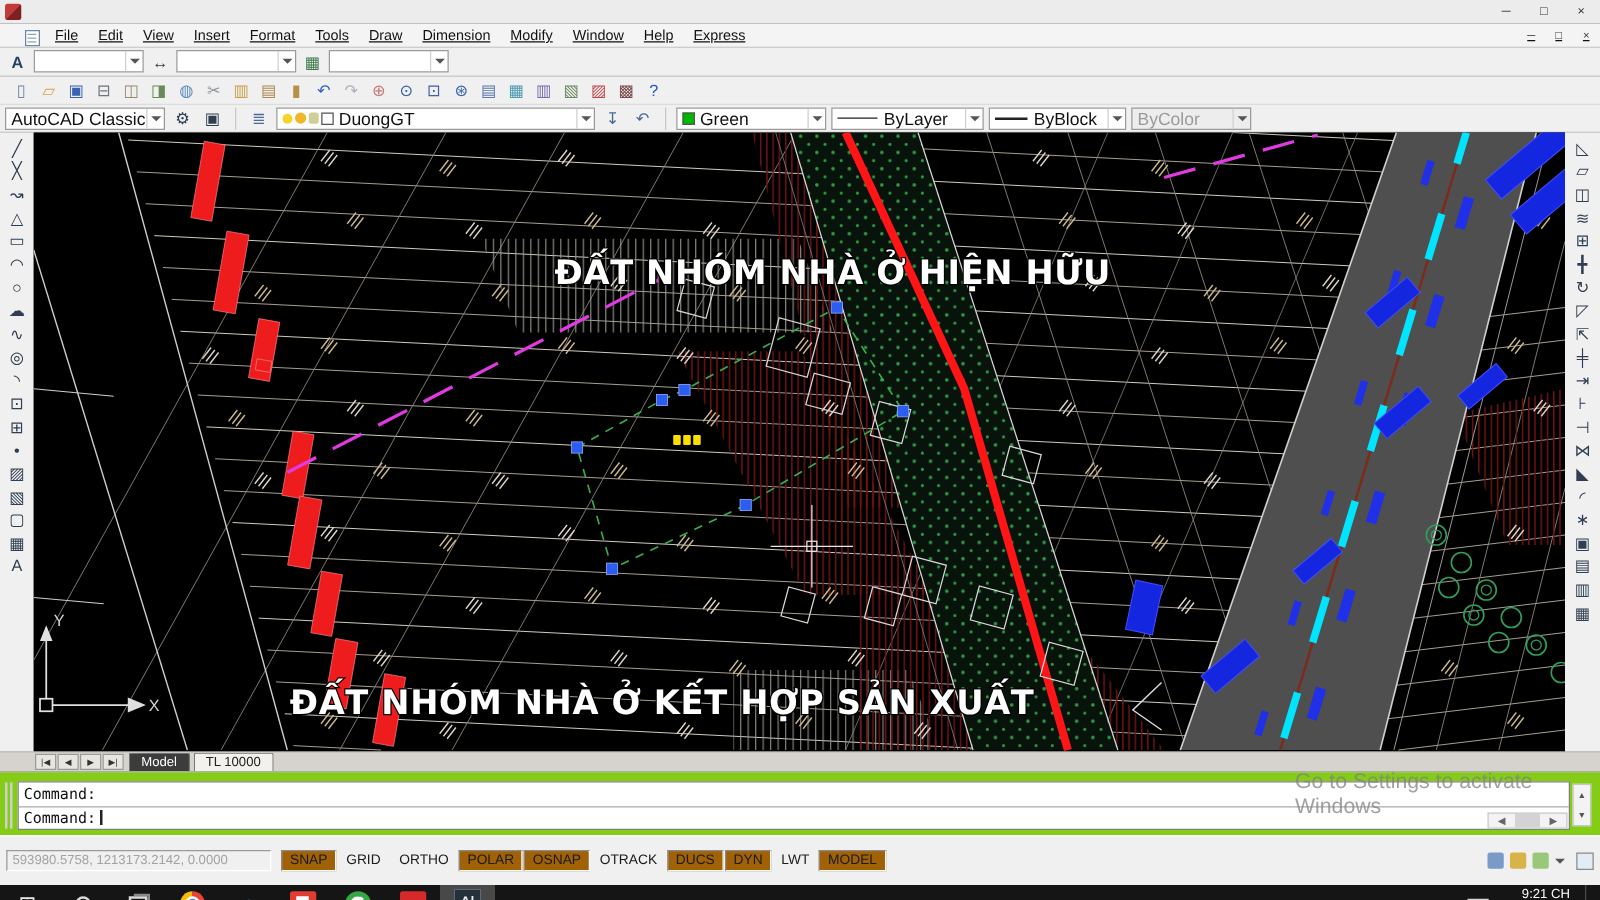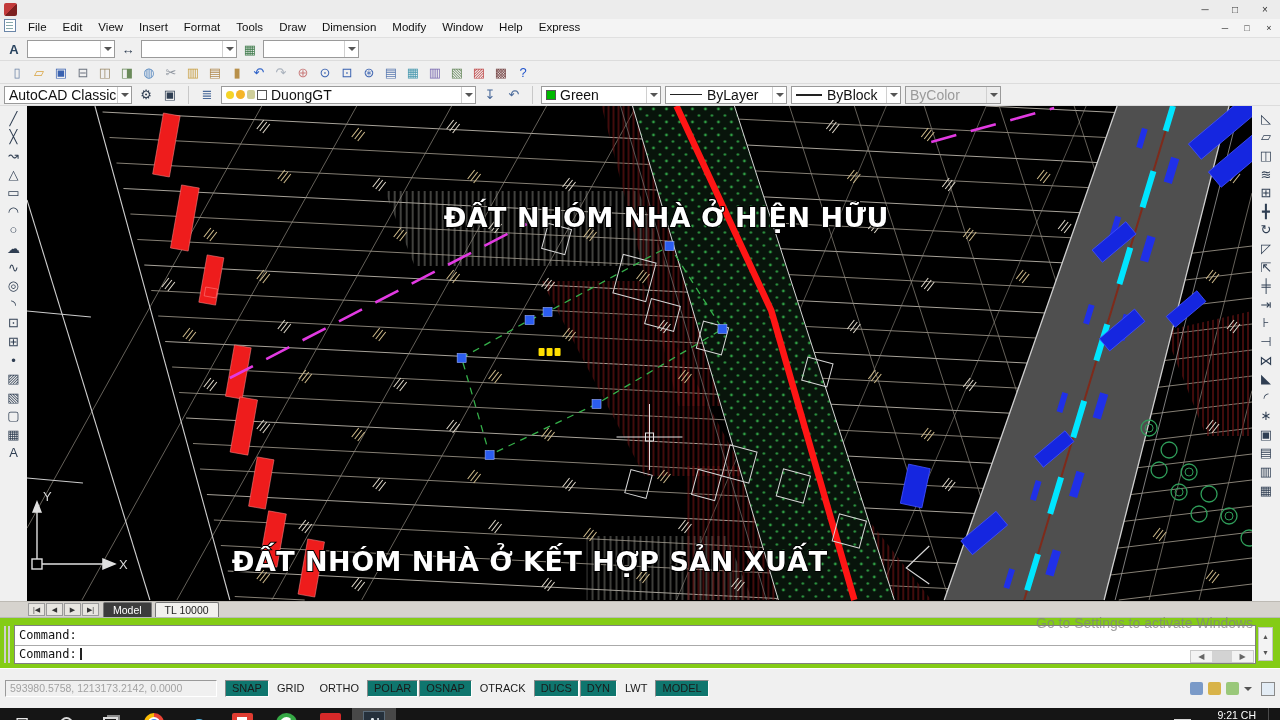--- a/index.html
+++ b/index.html
@@ -12,22 +12,22 @@
               padding-left:4px; font-size:11px; color:#1a1a1a; }
   .app-ico { width:13px; height:13px; margin-right:5px;
              background:linear-gradient(135deg,#c23a3a 50%,#7d2020 50%); border-radius:2px; }
   #titlebar .title-text { flex:0 1 auto; white-space:nowrap; }
   .wc { margin-left:auto; display:flex; height:100%; }
   .wc span { width:30px; display:flex; align-items:center; justify-content:center;
              font-size:10px; color:#333; }
   .wc.small span { width:22px; font-size:9px; }
 
   
-  #menubar { height:19px; background:#f4f4f4; display:flex; align-items:flex-start;
-             font-size:11.5px; color:#111; padding-left:2px; border-bottom:1px solid #e0e0e0; }
+  #menubar { height:19px; background:#f4f4f4; display:flex; align-items:flex-end;
+             font-size:11.5px; color:#111; padding-left:18px; border-bottom:1px solid #e0e0e0;text-decoration:underline; }
   .doc-ico { width:12px; height:13px; background:#fff; border:1px solid #6a86a8;
              margin:0 4px 0 2px; position:relative; }
   .doc-ico::after { content:""; position:absolute; left:1px; top:2px; width:7px; height:1px;
              background:#8aa; box-shadow:0 3px 0 #8aa, 0 6px 0 #8aa; }
   .menu-list { display:flex; }
   .menu-item { padding:2px 8px; }
 
   
   .toolrow { background:#f0f0f0; display:flex; align-items:center; border-bottom:1px solid #dcdcdc; }
   #stylesbar { height:23px; padding-left:4px; gap:3px; }
@@ -88,30 +88,30 @@
                   font-size:7px; color:#555; }
   .hscroll { position:absolute; right:26px; bottom:5px; width:64px; height:13px; background:#f3f3f3;
              border:1px solid #c9c9c9; display:flex; font-size:8px; color:#666; }
   .hscroll span { flex:1; display:flex; align-items:center; justify-content:center; }
   .hscroll .thumb { background:#d3d3d3; }
 
   
   #watermark { position:absolute; left:1036px; top:612px; width:240px; z-index:40;
                pointer-events:none; color:rgba(130,130,130,.75); }
   #watermark .wm1 { font-size:17px; }
-  #watermark .wm2 { font-size:14px; margin-top:3px; }
+  #watermark .wm2 { font-size:17px; margin-top:3px; }
 
   
   #statusbar { height:40px; background:#f0f0f0; border-top:1px solid #fff; display:flex;
                align-items:center; padding:0 5px; font-size:11px; }
   .coords { width:212px; height:17px; border:1px solid; border-color:#9a9a9a #fff #fff #9a9a9a;
             color:#a2a2a2; font-size:10.5px; padding:1px 4px; white-space:nowrap; overflow:hidden; }
   .stoggle-list { display:flex; margin-left:8px; gap:1px; }
   .stoggle { padding:1px 6px 2px; height:17px; color:#1a1a1a; border:1px solid transparent; }
-  .stoggle.on { border:1px solid; border-color:#8a8a8a #fdfdfd #fdfdfd #8a8a8a; background:#0f766e; }
+  .stoggle.on { border:1px solid; border-color:#8a8a8a #fdfdfd #fdfdfd #8a8a8a; background:#a16207; }
   .tray { margin-left:auto; display:flex; align-items:center; gap:5px; }
   .tray-ico { width:13px; height:13px; border-radius:2px; }
   .tray-arrow { border:4px solid transparent; border-top-color:#555; margin-top:4px; }
   .clean-btn { width:14px; height:14px; border:1px solid #8a8a8a; background:#e3ecf5; margin-left:4px; }
 
   
   #taskbar { height:30px; background:#151515; display:flex; align-items:center; }
   .task-ico { width:44px; height:30px; display:flex; align-items:center; justify-content:center;
               position:relative; }
   .i-start { color:#e8e8e8; font-size:17px; }

